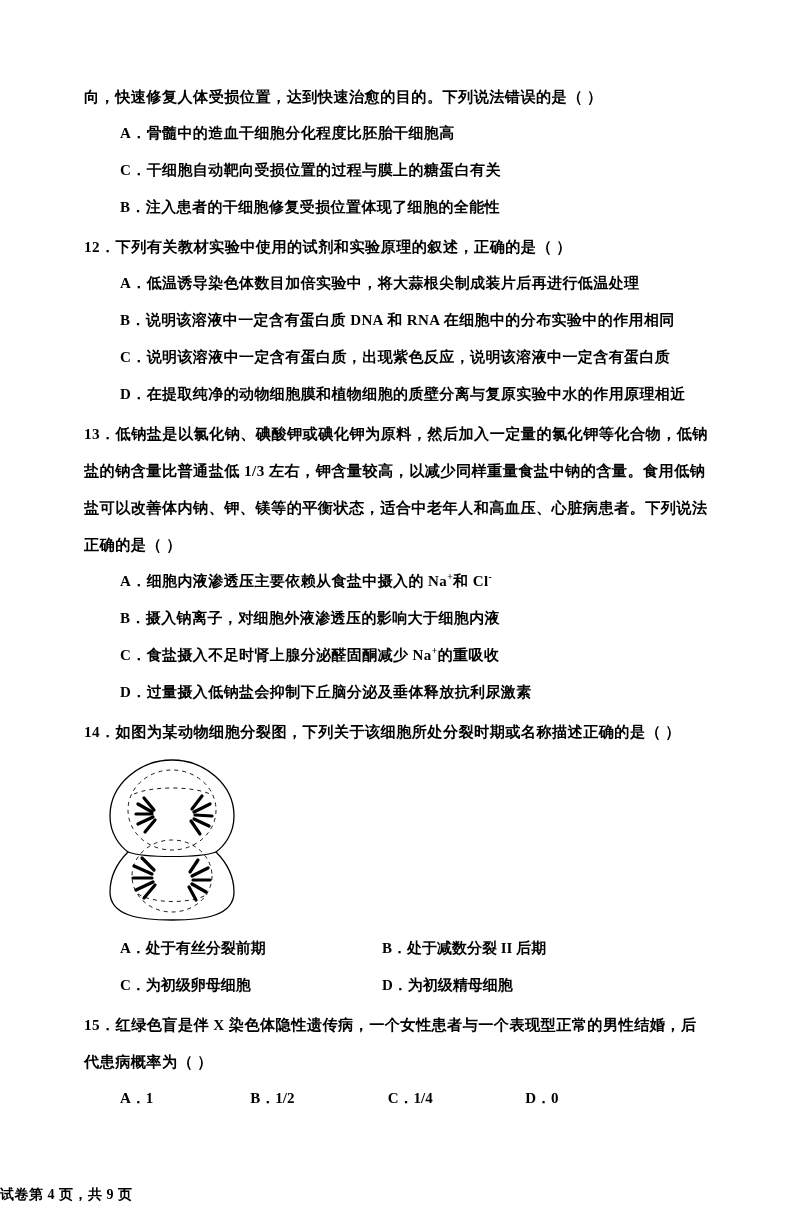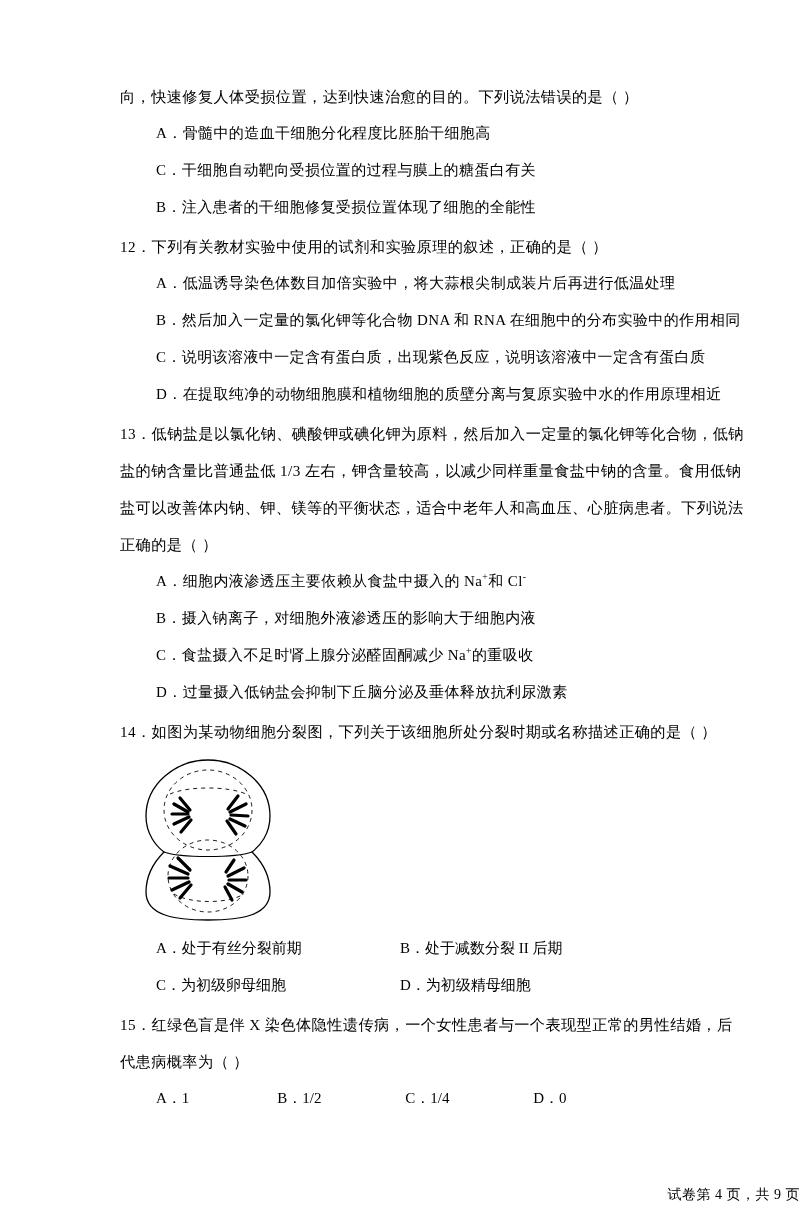--- a/index.html
+++ b/index.html
@@ -13,21 +13,22 @@
     font-family: "Liberation Serif", "DejaVu Serif", serif;
     color: #000000;
     position: relative;
     overflow: hidden;
   }
   .page {
     position: relative;
     width: 696px;
     height: 1222px;
     box-sizing: border-box;
-    padding: 78px 84px 0 120px;
+    padding: 78px 84px 0 84px;
+    font-weight: bold;
   }
   .q-block {
     margin-bottom: 2px;
   }
   .line {
     font-size: 15.2px;
     line-height: 37px;
     letter-spacing: 0.4px;
     white-space: nowrap;
   }
@@ -55,41 +56,41 @@
   .figure-wrap {
     padding-left: 8px;
     margin-top: 4px;
     margin-bottom: 2px;
   }
   .footer {
     position: absolute;
     bottom: 18px;
     left: 0;
     width: 800px;
-    text-align: right;
+    text-align: left;
     font-size: 14px;
     letter-spacing: 0.5px;
   }
 </style>
 </head>
 <body>
 
 <div class="page">
 
   <div class="q-block">
     <div class="line stem">向，快速修复人体受损位置，达到快速治愈的目的。下列说法错误的是（      ）</div>
     <div class="line opt">A．骨髓中的造血干细胞分化程度比胚胎干细胞高</div>
     <div class="line opt">C．干细胞自动靶向受损位置的过程与膜上的糖蛋白有关</div>
     <div class="line opt">B．注入患者的干细胞修复受损位置体现了细胞的全能性</div>
   </div>
 
   <div class="q-block">
     <div class="line stem">12．下列有关教材实验中使用的试剂和实验原理的叙述，正确的是（      ）</div>
     <div class="line opt">A．低温诱导染色体数目加倍实验中，将大蒜根尖制成装片后再进行低温处理</div>
-    <div class="line opt">B．然后加入一定量的氯化钾等化合物 DNA 和 RNA 在细胞中的分布实验中的作用相同</div>
+    <div class="line opt">B．说明该溶液中一定含有蛋白质 DNA 和 RNA 在细胞中的分布实验中的作用相同</div>
     <div class="line opt">C．说明该溶液中一定含有蛋白质，出现紫色反应，说明该溶液中一定含有蛋白质</div>
     <div class="line opt">D．在提取纯净的动物细胞膜和植物细胞的质壁分离与复原实验中水的作用原理相近</div>
   </div>
 
   <div class="q-block">
     <div class="line">13．低钠盐是以氯化钠、碘酸钾或碘化钾为原料，然后加入一定量的氯化钾等化合物，低钠</div>
     <div class="line">盐的钠含量比普通盐低 1/3 左右，钾含量较高，以减少同样重量食盐中钠的含量。食用低钠</div>
     <div class="line">盐可以改善体内钠、钾、镁等的平衡状态，适合中老年人和高血压、心脏病患者。下列说法</div>
     <div class="line">正确的是（      ）</div>
     <div class="line opt">A．细胞内液渗透压主要依赖从食盐中摄入的 Na<sup>+</sup>和 Cl<sup>-</sup></div>

